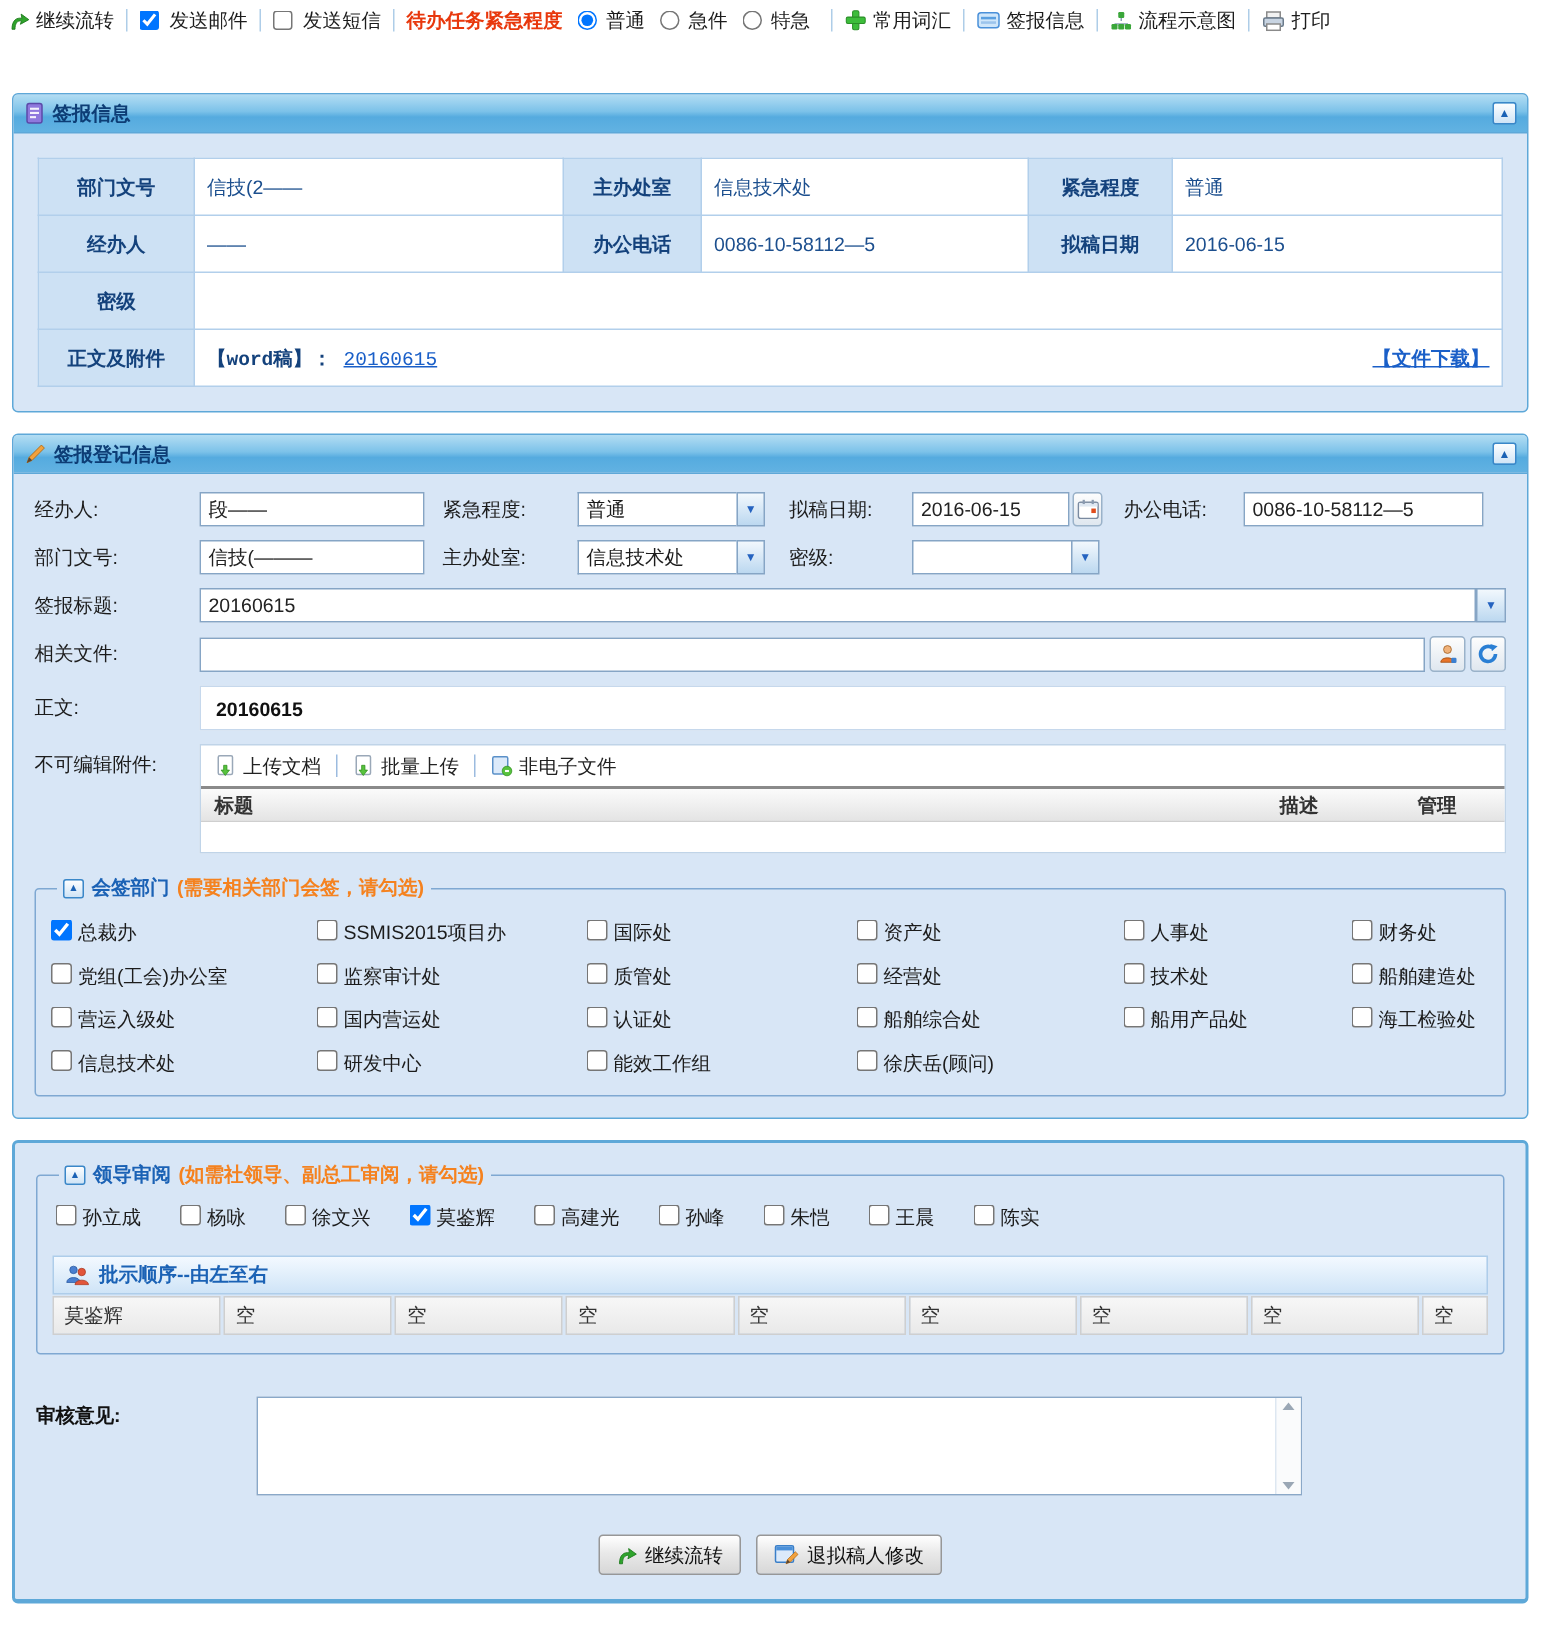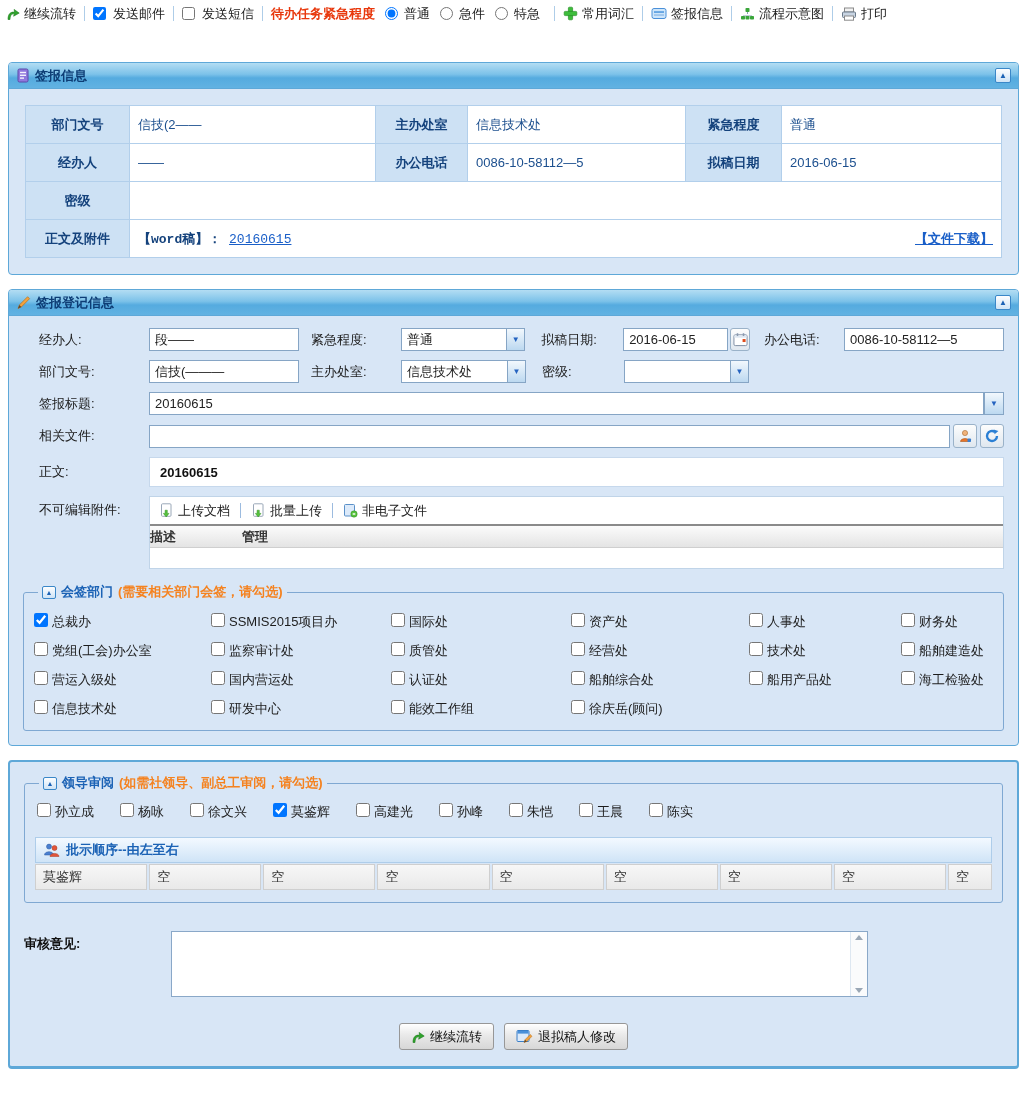--- a/index.html
+++ b/index.html
@@ -36,21 +36,21 @@
   td.val { background:#fff; color:#1c4f8e; }
   .c1{width:104px;} .c2{width:246px;} .c3{width:92px;} .c4{width:218px;} .c5{width:96px;}
   .attach-row { display:flex; justify-content:space-between; align-items:center;font-family:Liberation Mono, monospace; }
   a.lnk { color:#1a5fc8; text-decoration:underline; cursor:pointer; }
   .word-label { color:#14427c; font-weight:bold; }
   .dl-lnk { font-weight:bold; }
 
   
   .p2-body { padding:12px 14px 14px; }
   .form-row { display:flex; align-items:center; margin-bottom:9px; }
-  .flabel { flex:0 0 auto; color:#1c1c1c;margin-left:16px; }
+  .flabel { flex:0 0 auto; color:#1c1c1c; }
   .w110{width:110px;} .w90{width:90px;} .w82{width:82px;} .w80{width:80px;}
   .ml12{margin-left:12px;} .ml14{margin-left:14px;} .ml16{margin-left:16px;}
   .tin { height:23px; border:1px solid #86a5c5; background:#fff; padding:0 5px;
     font-family:inherit; font-size:13px; color:#222; }
   .w150{width:150px;} .w125{width:125px;} .w105{width:105px;} .w160{width:160px;}
   .sel { display:inline-flex; height:23px; cursor:pointer; }
   .sel-txt { flex:1; background:#fff; border:1px solid #86a5c5; border-right:0; padding:2px 5px; overflow:hidden; }
   .sel-arrow { width:19px; display:flex; align-items:center; justify-content:center;
     background:linear-gradient(180deg,#f2f8fd,#bcd8f0); border:1px solid #86a5c5;
     color:#2563c0; font-size:8px; }
@@ -358,20 +358,21 @@
                   <svg width="15" height="15" viewBox="0 0 15 15">
                     <rect x="1.5" y="1.5" width="10" height="11.5" rx="1" fill="#dceafa" stroke="#5a90c8"></rect>
                     <circle cx="11" cy="11" r="3.2" fill="#57c23d" stroke="#2f8f1e" stroke-width="0.5"></circle>
                     <rect x="9.7" y="10.3" width="2.6" height="1.4" fill="#fff"></rect>
                   </svg>
                 </span>
             <span>非电子文件</span>
           </span>
         </div>
         <div class="attach-hdr">
+          <span class="ah-title">标题</span>
           <span class="ah-desc">描述</span>
           <span class="ah-manage">管理</span>
         </div>
         <div class="attach-empty"></div>
       </div>
     </div>
 
     <fieldset>
       <legend>
         <span class="legend-collapse">▲</span>

